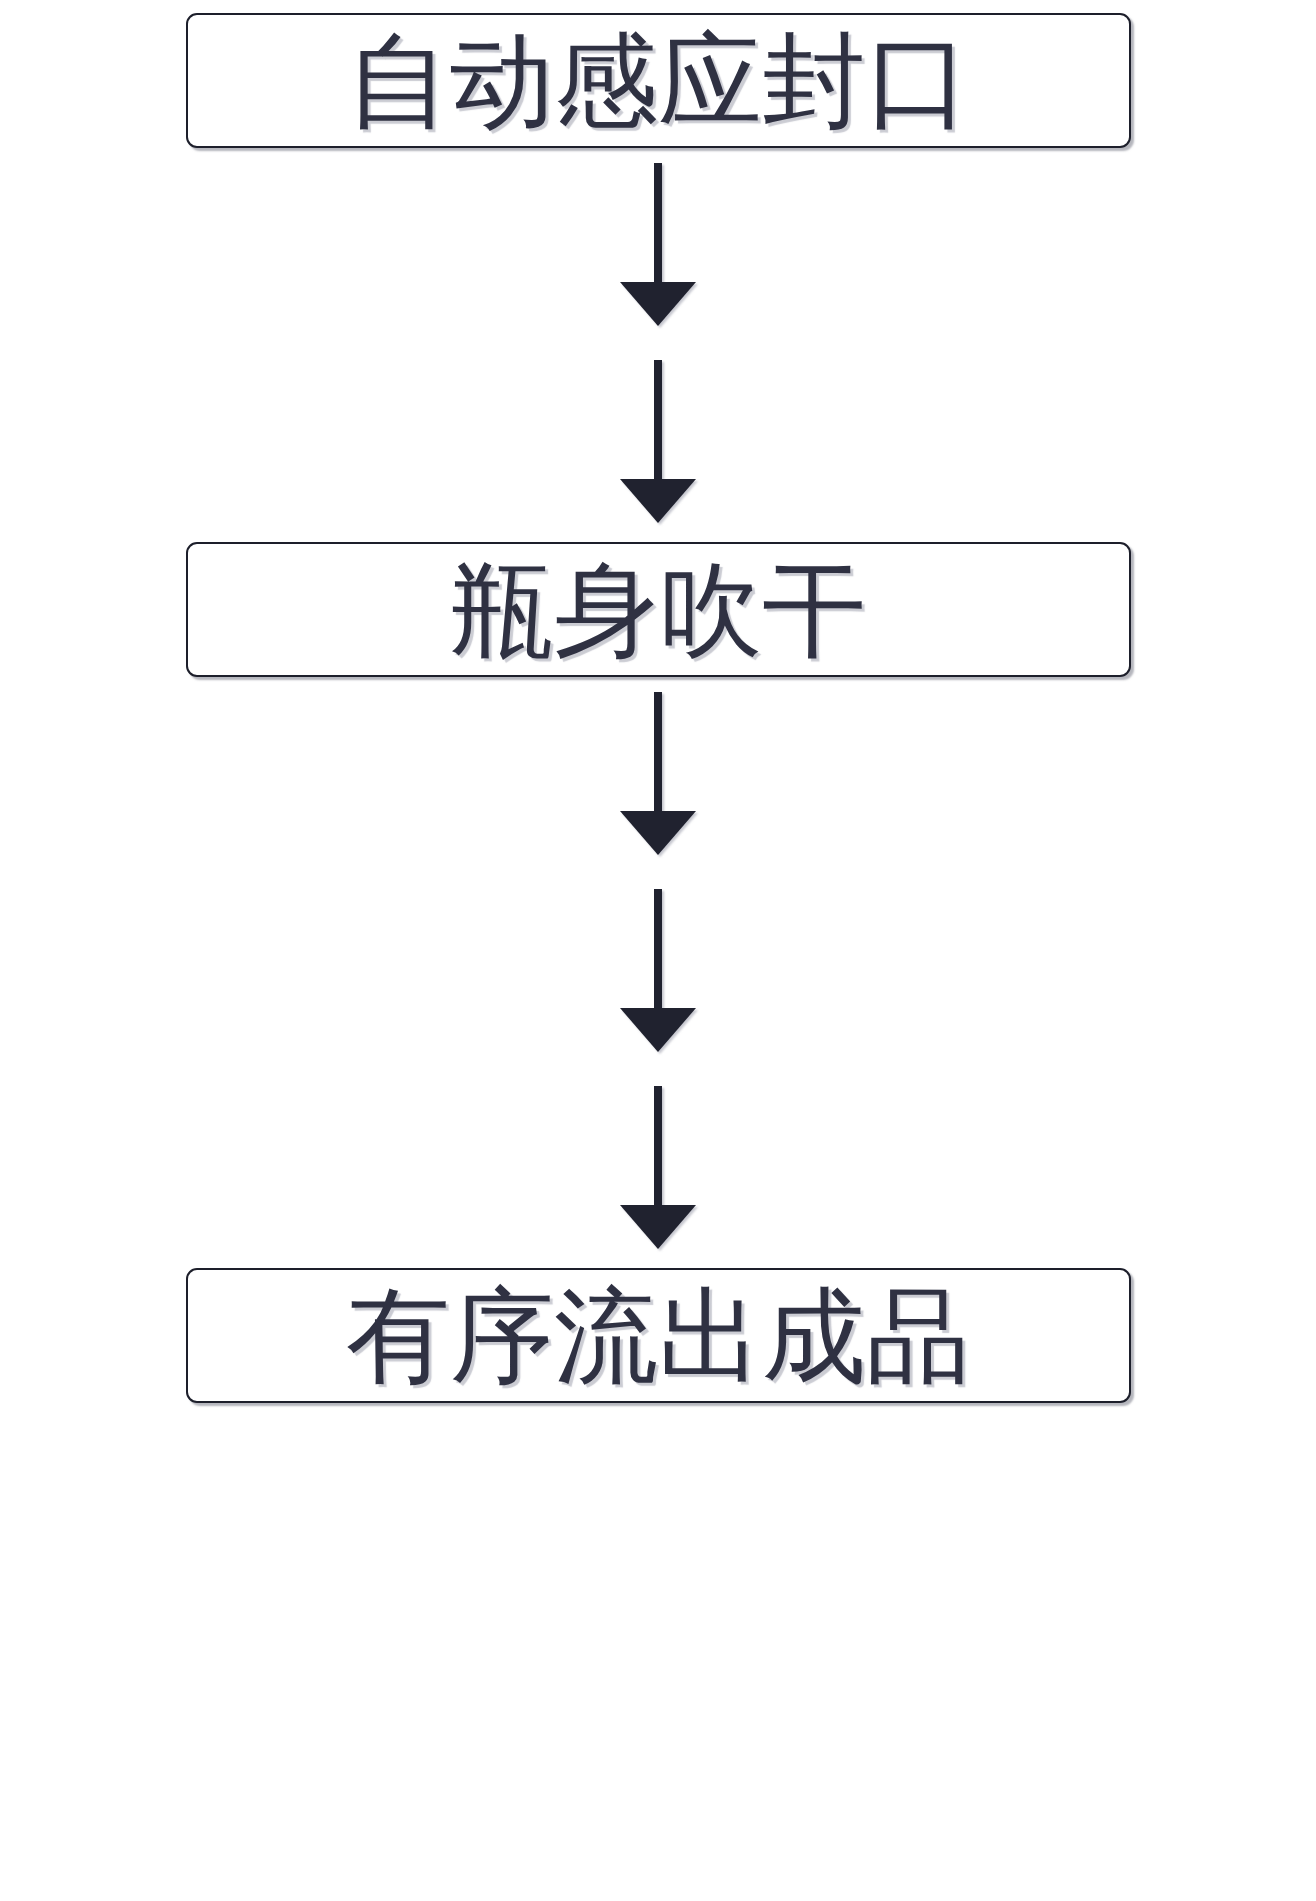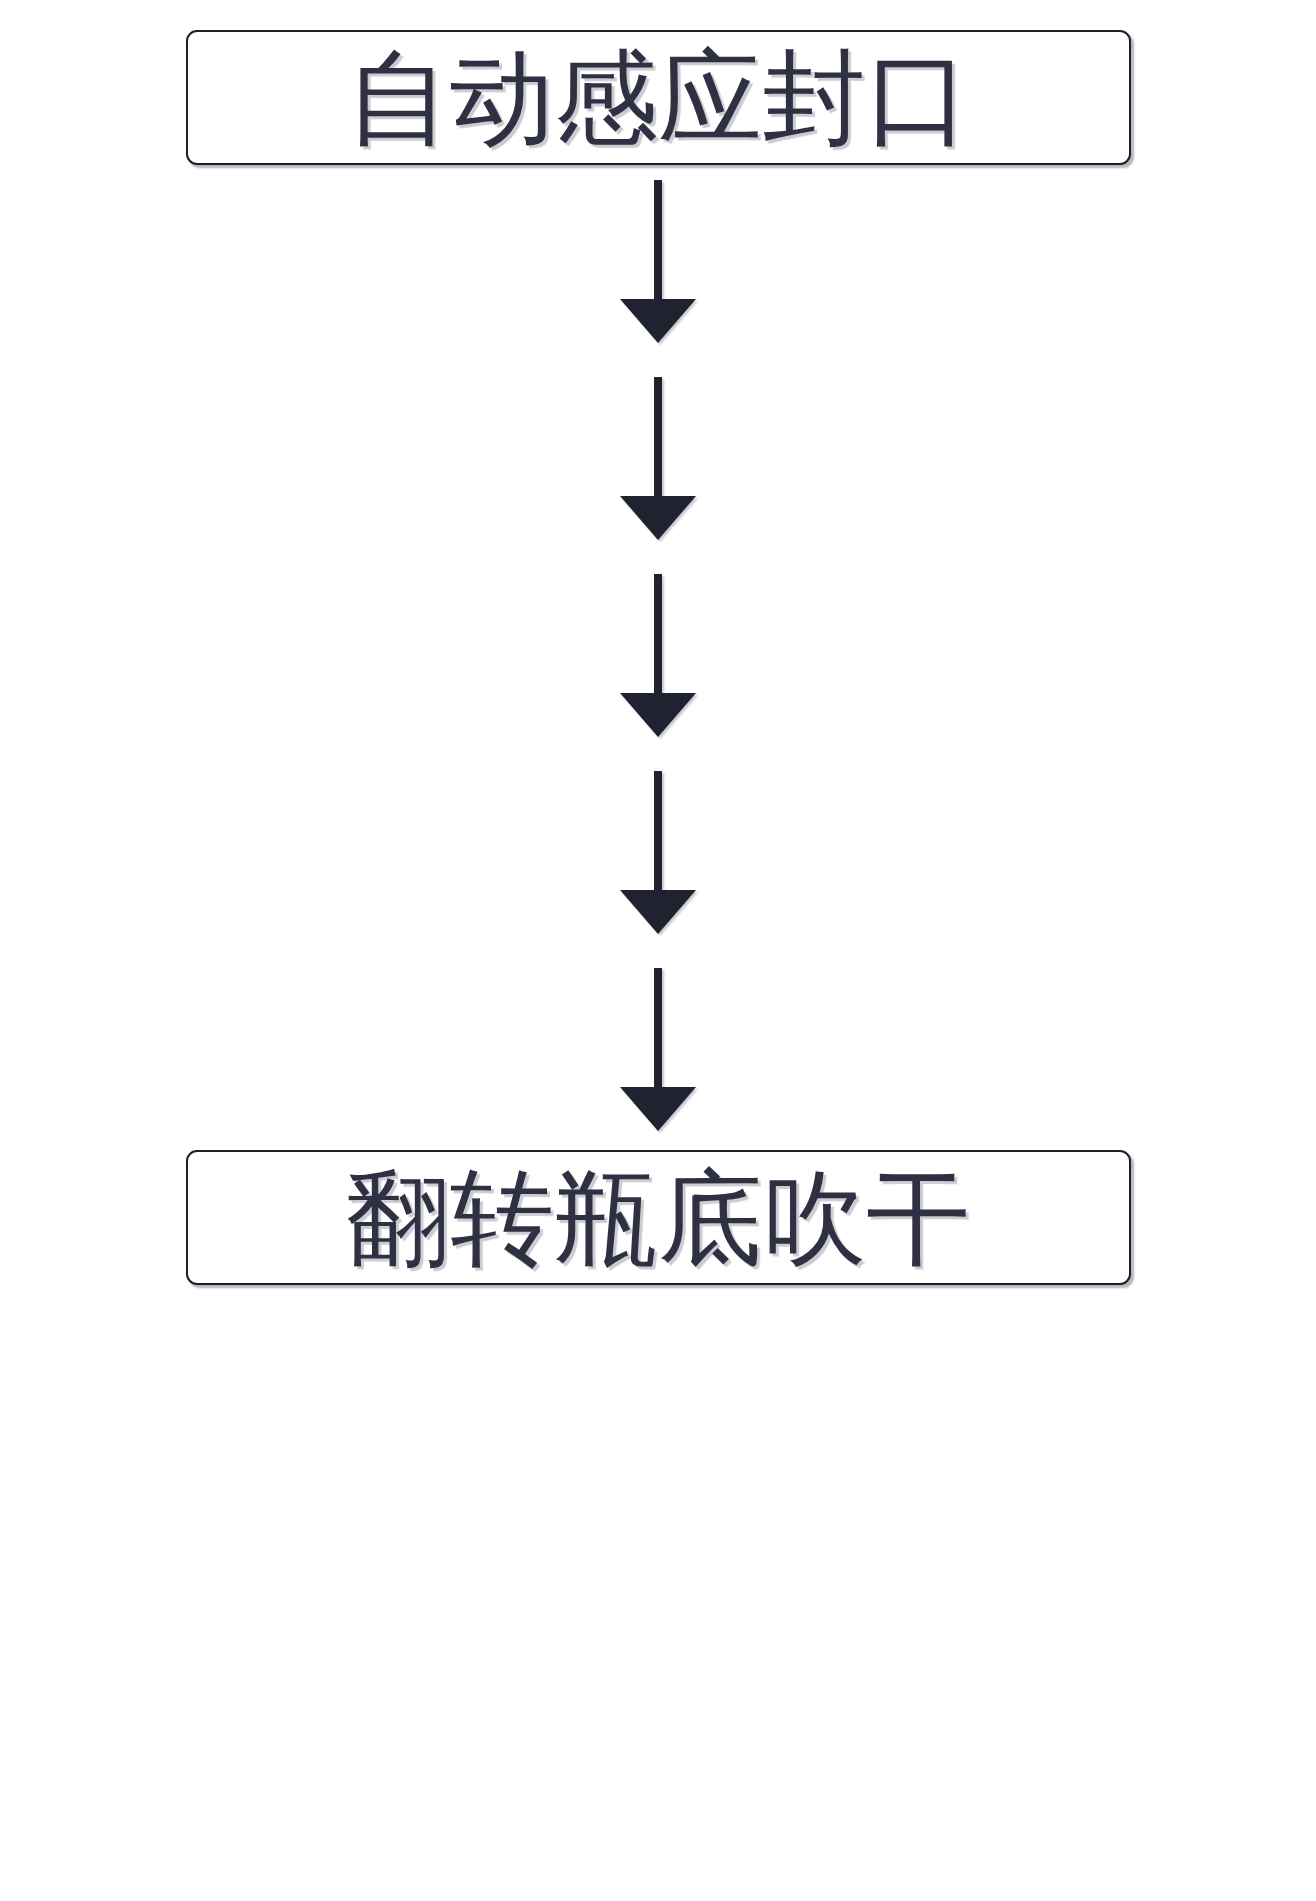--- a/index.html
+++ b/index.html
@@ -9,21 +9,21 @@
   }
   .canvas {
     position: relative;
     width: 1316px;
     height: 1901px;
     background: #ffffff;
     font-family: "Liberation Sans", sans-serif;
     display: flex;
     flex-direction: column;
     align-items: center;
-    padding-top: 30px;
+    padding-top: 13px;
     box-sizing: border-box;
     overflow: hidden;
   }
   .step-box {
     width: 945px;
     height: 135px;
     box-sizing: border-box;
     background: #ffffff;
     border: 2.5px solid #1d1f2b;
     border-radius: 11px;
@@ -76,35 +76,38 @@
     <div class="arrow-line"></div>
     <div class="arrow-head"></div>
   </div>
 
 
   <div class="arrow">
     <div class="arrow-line"></div>
     <div class="arrow-head"></div>
   </div>
 
+  <div class="step-box">
+    <span class="step-label">瓶身吹干</span>
+  </div>
 
   <div class="arrow">
     <div class="arrow-line"></div>
     <div class="arrow-head"></div>
   </div>
 
 
   <div class="arrow">
     <div class="arrow-line"></div>
     <div class="arrow-head"></div>
   </div>
 
 
   <div class="arrow">
     <div class="arrow-line"></div>
     <div class="arrow-head"></div>
   </div>
 
   <div class="step-box">
-    <span class="step-label">翻转瓶底吹干</span>
+    <span class="step-label">有序流出成品</span>
   </div>
 
 </div>
 
 </body></html>

